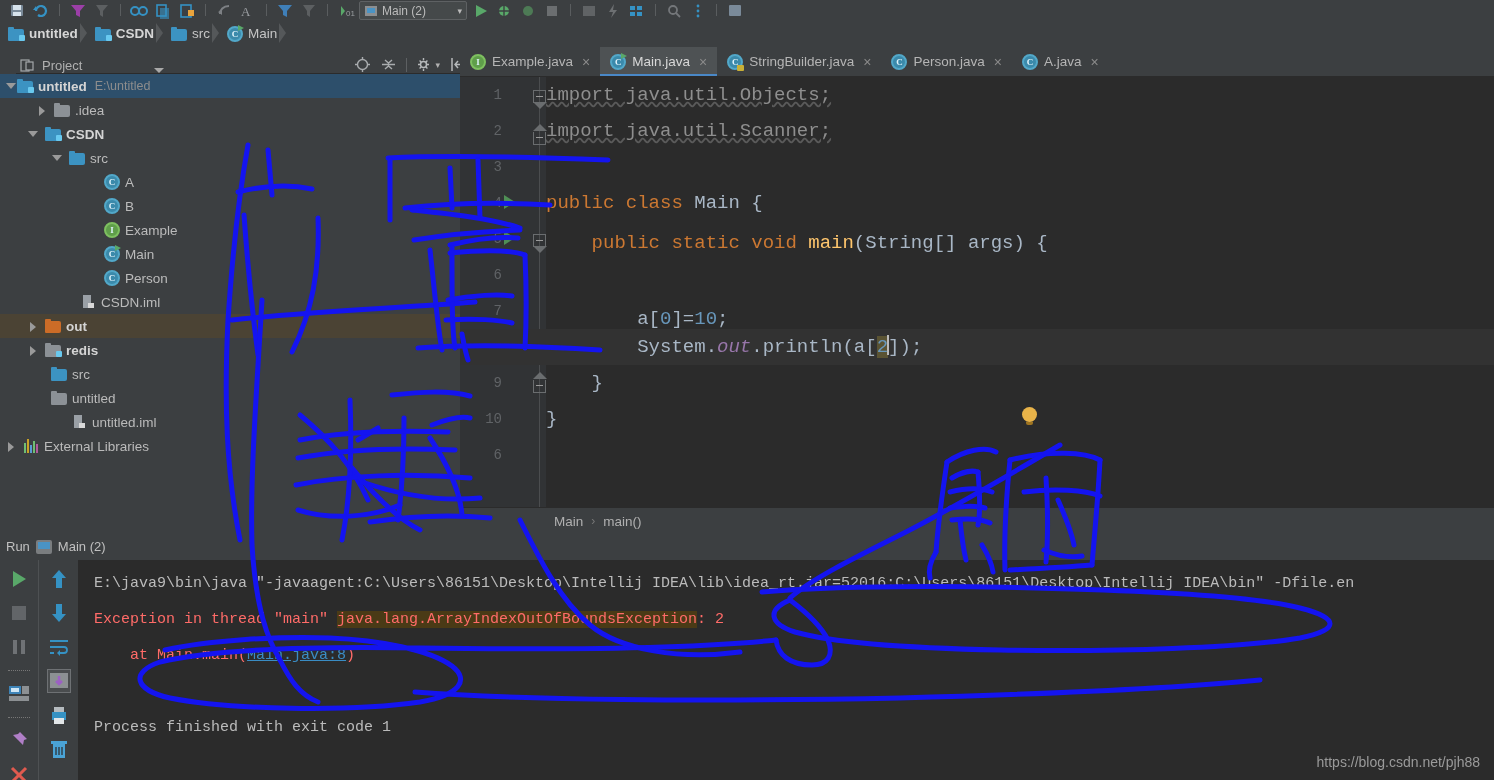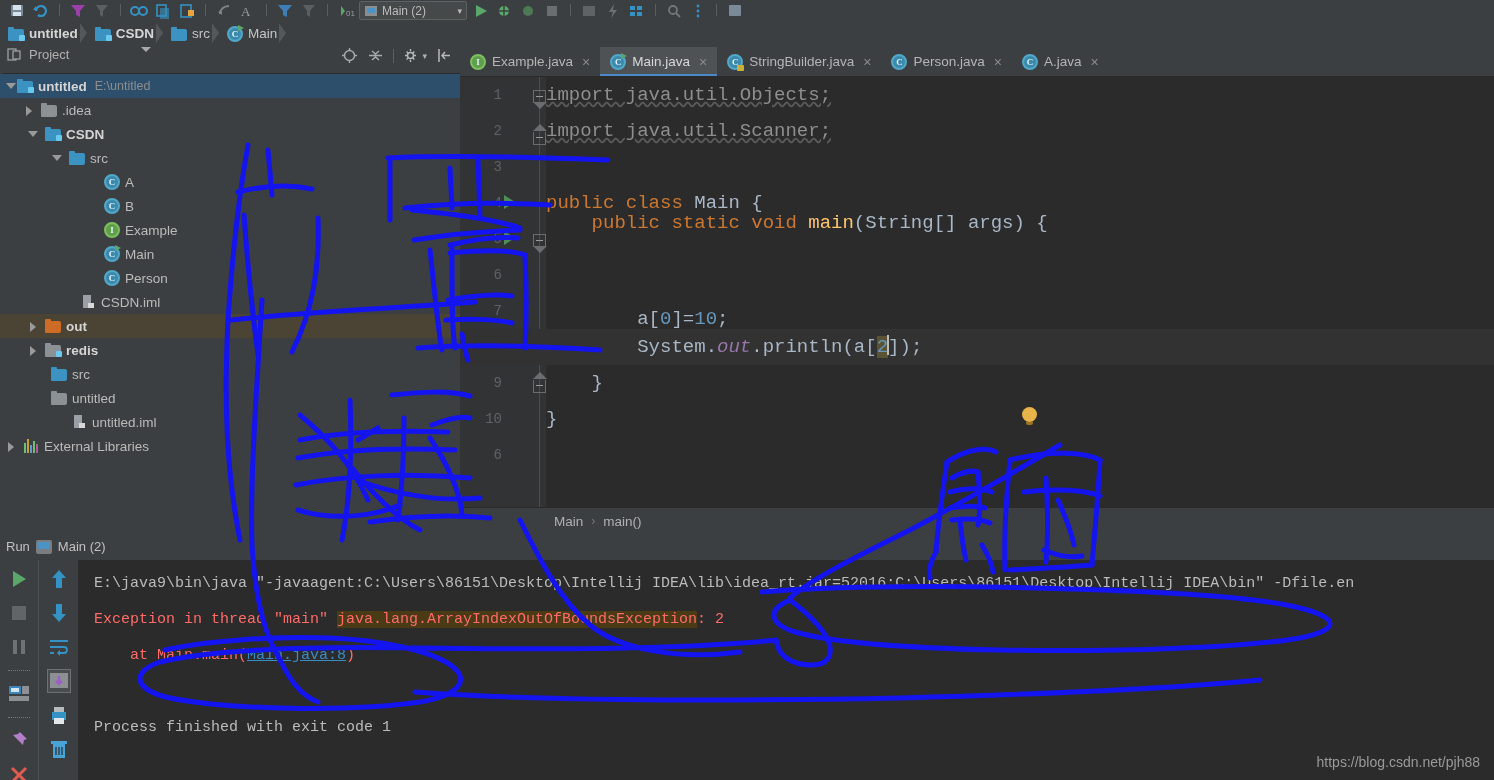--- a/index.html
+++ b/index.html
@@ -37,23 +37,23 @@
   .crumb::after {
     content: ""; position: absolute; right: 0; top: 3px;
     width: 0; height: 0; border-top: 10px solid transparent;
     border-bottom: 10px solid transparent; border-left: 7px solid #55585a;
   }
   .crumb.bold .ctext { font-weight: bold; color: #d6d6d6; }
   .ctext { color: #c4c4c4; }
 
   
   .proj-header {
-    position: absolute; top: 47px; left: 3px; width: 460px; height: 27px;
+    position: absolute; top: 47px; left: 16px; width: 460px; height: 27px;
     background: #3c3f41; border-bottom: 1px solid #2b2b2b;
-    display: flex; align-items: flex-start; padding: 0 4px;
+    display: flex; align-items: flex-end; padding: 0 4px;
   }
   .proj-title { font-size: 13px; color: #b0b0b0; margin-left: 7px; }
   .proj-caret {
     margin-left: 72px; width: 0; height: 0;
     border-left: 5px solid transparent; border-right: 5px solid transparent;
     border-top: 5px solid #a9a9a9;
   }
   .proj-tools { margin-left: auto; display: flex; align-items: center; gap: 9px; padding-right: 6px; }
 
   .proj-tree {
@@ -430,21 +430,21 @@
     <div class="trow sel" style="padding-left:6px">
       <span class="arrow open"></span>
       <span class="ico f-blue">
           <span class="fold"></span>
           <span class="badge-mod"></span>
         </span>
       <span class="tname b">untitled</span>
       <span class="tpath">E:\untitled</span>
     </div>
 
-    <div class="trow" style="padding-left:24px">
+    <div class="trow" style="padding-left:37px">
       <span class="arrow closed"></span>
       <span class="ico f-gray" style="margin-left:6px">
           <span class="fold"></span>
         </span>
       <span class="tname">.idea</span>
     </div>
 
     <div class="trow" style="padding-left:28px">
       <span class="arrow open"></span>
       <span class="ico f-blue" style="margin-left:6px">
@@ -587,21 +587,21 @@
       <div class="runmark" style="top:154px"></div>
     </div>
 
     <div class="bulb"></div>
 
     <div class="codearea">
       <div class="cline" style="top:0px"><span class="imp">import java.util.Objects;</span></div>
       <div class="cline" style="top:36px"><span class="imp">import java.util.Scanner;</span></div>
       <div class="cline" style="top:72px">&nbsp;</div>
       <div class="cline" style="top:108px"><span class="kw">public class</span> <span style="color:#a9b7c6">Main</span> {</div>
-      <div class="cline" style="top:128px">    <span class="kw">public static void</span> <span class="meth">main</span>(<span style="color:#a9b7c6">String[] args</span>) {</div>
+      <div class="cline" style="top:148px">    <span class="kw">public static void</span> <span class="meth">main</span>(<span style="color:#a9b7c6">String[] args</span>) {</div>
       <div class="cline" style="top:224px">        a[<span class="num">0</span>]=<span class="num">10</span>;</div>
       <div class="cline hl" style="top:252px">        System.<span class="field">out</span>.println(a[<span class="num selbg">2</span><span class="caret"></span>]);</div>
       <div class="cline" style="top:288px">    }</div>
       <div class="cline" style="top:324px">}</div>
       <div class="cline" style="top:360px">&nbsp;</div>
     </div>
   </div>
 
   <div class="breadcrumb-bottom">
     <span>Main</span>

